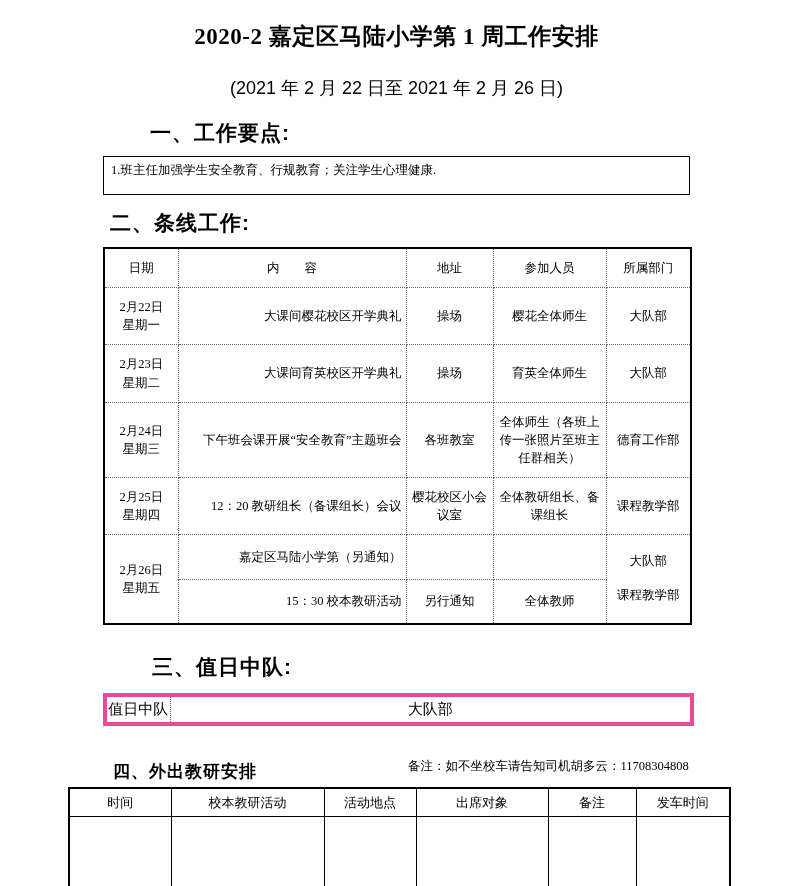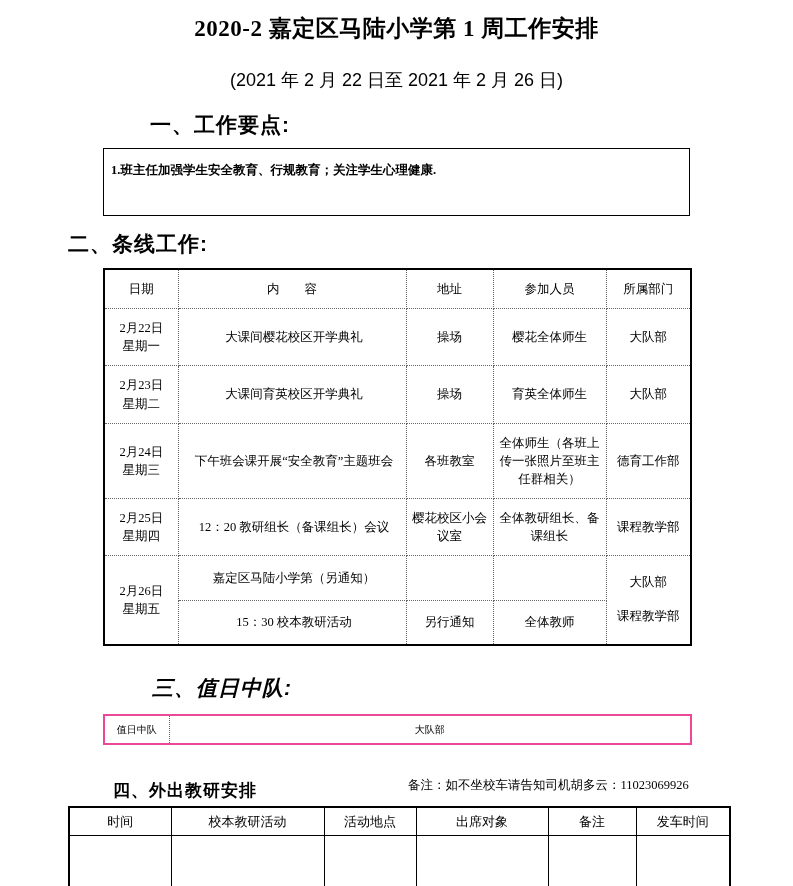--- a/index.html
+++ b/index.html
@@ -5,69 +5,69 @@
   * { margin:0; padding:0; box-sizing:border-box; }
   html,body { background:#ffffff; }
   body {
     width:793px; height:886px;
     font-family:"Liberation Serif","DejaVu Serif",serif;
     color:#000;
   }
   .page { position:relative; width:793px; height:886px; background:#fff; overflow:hidden; }
 
   .title {
-    padding-top:13px; text-align:center;
+    padding-top:21px; text-align:center;
     font-size:23px; font-weight:bold;
     font-family:"Liberation Serif","DejaVu Serif",serif;
     letter-spacing:0.5px;
   }
   .subtitle {
     margin-top:24px; text-align:center; font-size:18px;
     font-family:"Liberation Sans","DejaVu Sans",sans-serif;
   }
 
   .heading {
     font-weight:bold; font-size:21px;
     font-family:"Liberation Sans","DejaVu Sans",sans-serif;
     letter-spacing:1px;
   }
   .h-keypoints { margin:19px 0 0 150px; }
-  .h-lines     { margin:14px 0 0 68px; }
-  .h-duty      { margin:28px 0 0 152px;font-style:italic; }
+  .h-lines     { margin:14px 0 0 110px; }
+  .h-duty      { margin:28px 0 0 152px; }
 
   .keypoints-box {
-    margin:9px 0 0 103px; width:587px; height:68px;
+    margin:9px 0 0 103px; width:587px; height:39px;
     border:1px solid #000;
-    padding:13px 7px; font-size:12.5px; line-height:1.4;font-weight:bold;
+    padding:5px 7px; font-size:12.5px; line-height:1.4;
   }
 
   table { border-collapse:collapse; table-layout:fixed; }
 
   
   table.schedule {
     margin:10px 0 0 103px; width:587px;
     border:2px solid #000; font-size:12.5px;
   }
   table.schedule td { border:1px dotted #666; text-align:center; vertical-align:middle; line-height:1.45; padding:10px 4px; }
-  table.schedule td.content { text-align:center; padding-left:8px; }
+  table.schedule td.content { text-align:right; padding-left:8px; }
   table.schedule tr.hdr td { height:29px; }
   table.schedule tr.r1 td { height:47px; }
   table.schedule tr.r2 td { height:38px; }
   table.schedule tr.r3 td { height:48px; }
   table.schedule tr.r4 td { height:42px; }
   table.schedule tr.r5 td { height:32px; }
   table.schedule tr.r6 td { height:36px; }
   td.dept-span { padding:0; }
   .dept-a { height:32px; display:flex; align-items:center; justify-content:center; }
   .dept-b { height:36px; display:flex; align-items:center; justify-content:center; }
 
   
   table.duty {
     margin:12px 0 4px 103px; width:587px;
-    border:2px solid #ec4899; font-size:10px;
+    border:4px solid #ec4899; font-size:15px;
   }
   table.duty td { border:1px dotted #666; height:29px; text-align:center; vertical-align:middle; }
 
   
   .h4-row { position:relative; margin-top:27px; height:24px; }
   .h-outing { position:absolute; left:113px; top:7px; font-size:17px; }
   .outing-note {
     position:absolute; left:408px; top:5px; font-size:12.5px;
     font-family:"Liberation Serif","DejaVu Serif",serif;
   }
@@ -184,21 +184,21 @@
     <tbody>
         <tr>
       <td>值日中队</td>
       <td>大队部</td>
     </tr>
   </tbody>
     </table>
 
   <div class="h4-row">
     <div class="heading h-outing">四、外出教研安排</div>
-    <div class="outing-note">备注：如不坐校车请告知司机胡多云：11023069926</div>
+    <div class="outing-note">备注：如不坐校车请告知司机胡多云：11708304808</div>
   </div>
 
   <table class="outing">
     <colgroup>
       <col style="width:102px">
         <col style="width:153px">
         <col style="width:92px">
         <col style="width:132px">
         <col style="width:88px">
         <col style="width:94px">

